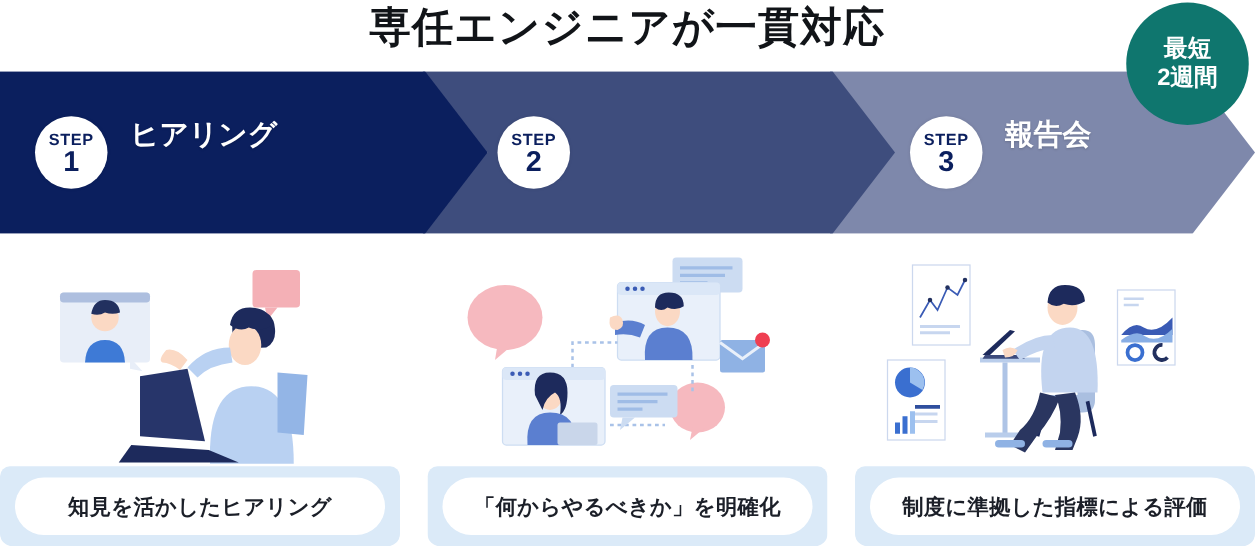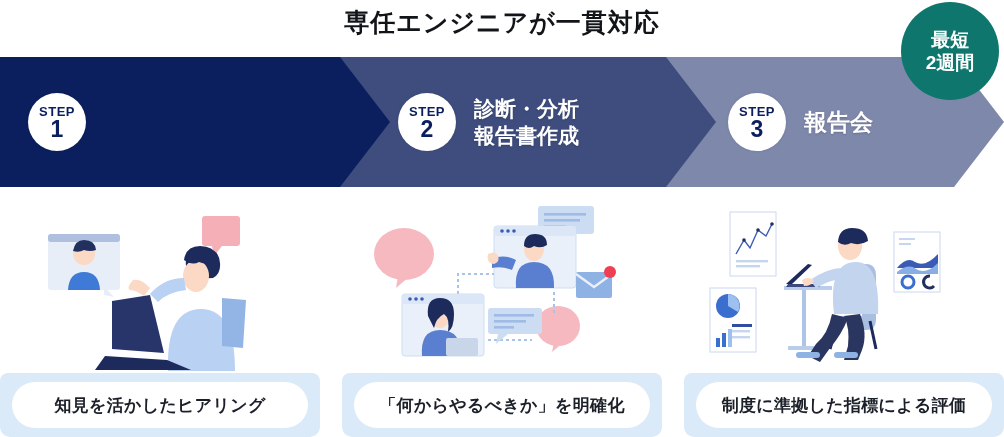--- a/index.html
+++ b/index.html
@@ -10,35 +10,35 @@
     font-family:"Liberation Sans","DejaVu Sans",sans-serif;
     overflow:hidden;
     position:relative;
   }
   .stage{position:relative;width:1004px;height:437px;}
 
   
   .page-title{
     position:absolute;left:0;top:6px;width:1004px;
     text-align:center;
-    font-size:25px;font-weight:bold;color:#111418;
+    font-size:33px;font-weight:bold;color:#111418;
     letter-spacing:1px;
     line-height:32px;
   }
 
   
   .step-bar{
     position:absolute;left:0;top:57px;width:1004px;height:130px;
   }
   .chev{
     position:absolute;top:0;height:130px;
     box-sizing:border-box;
     display:flex;align-items:center;
   }
-  .chev .inner{display:flex;align-items:center;padding-left:28px;}
+  .chev .inner{display:flex;padding-left:28px;}
   .chev-1{
     left:0;width:390px;background:#0b1f5e;
     clip-path:polygon(0 0, 340px 0, 390px 65px, 340px 130px, 0 130px);
     filter:drop-shadow(2px 0 2px rgba(255,255,255,0.85));
     z-index:3;
   }
   .chev-2{
     left:338px;width:378px;background:#3e4d7d;
     clip-path:polygon(0 0, 328px 0, 378px 65px, 328px 130px, 0 130px);
     filter:drop-shadow(2px 0 2px rgba(255,255,255,0.85));
@@ -115,31 +115,30 @@
   <div class="page-title">専任エンジニアが一貫対応</div>
 
   <div class="step-bar">
 
     <div class="chev chev-1">
       <div class="inner">
         <div class="step-circle">
           <span class="s-word">STEP</span>
           <span class="s-num">1</span>
         </div>
+        <div class="step-label">ヒアリング</div>
       </div>
     </div>
 
     <div class="chev chev-2">
       <div class="inner">
         <div class="step-circle">
           <span class="s-word">STEP</span>
           <span class="s-num">2</span>
         </div>
-        <div class="step-label">診断・分析
-報告書作成</div>
       </div>
     </div>
 
     <div class="chev chev-3">
       <div class="inner">
         <div class="step-circle">
           <span class="s-word">STEP</span>
           <span class="s-num">3</span>
         </div>
         <div class="step-label">報告会</div>

